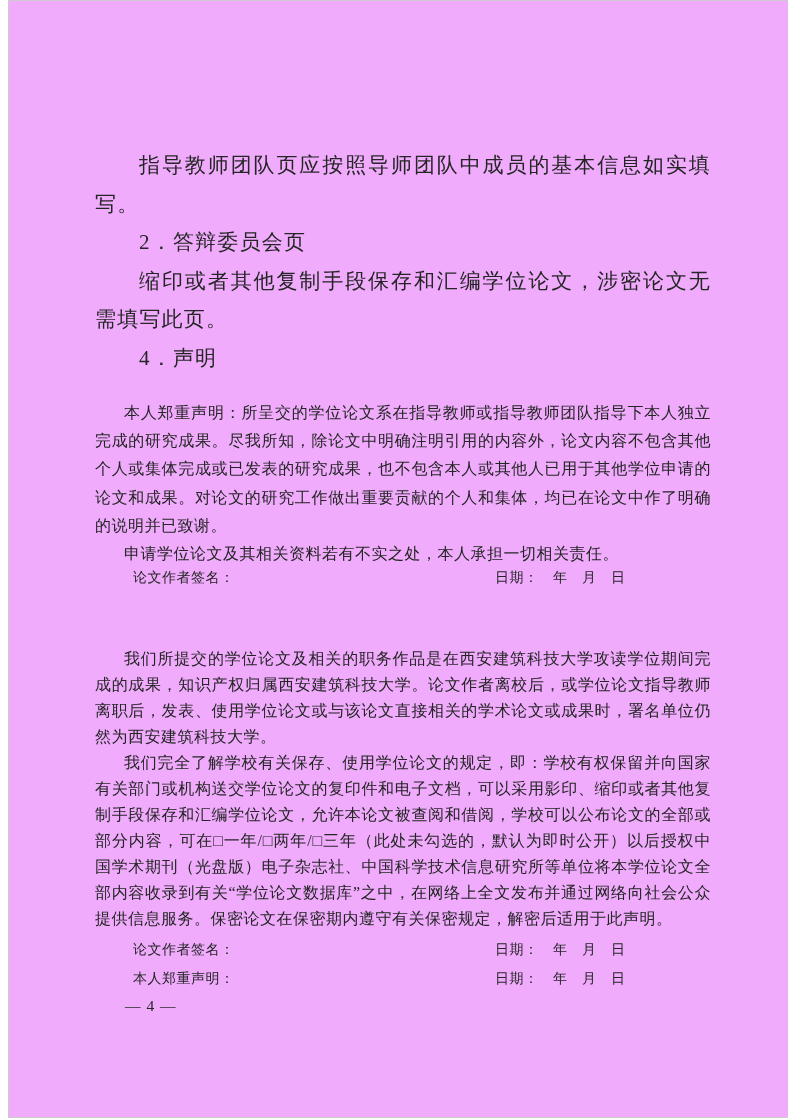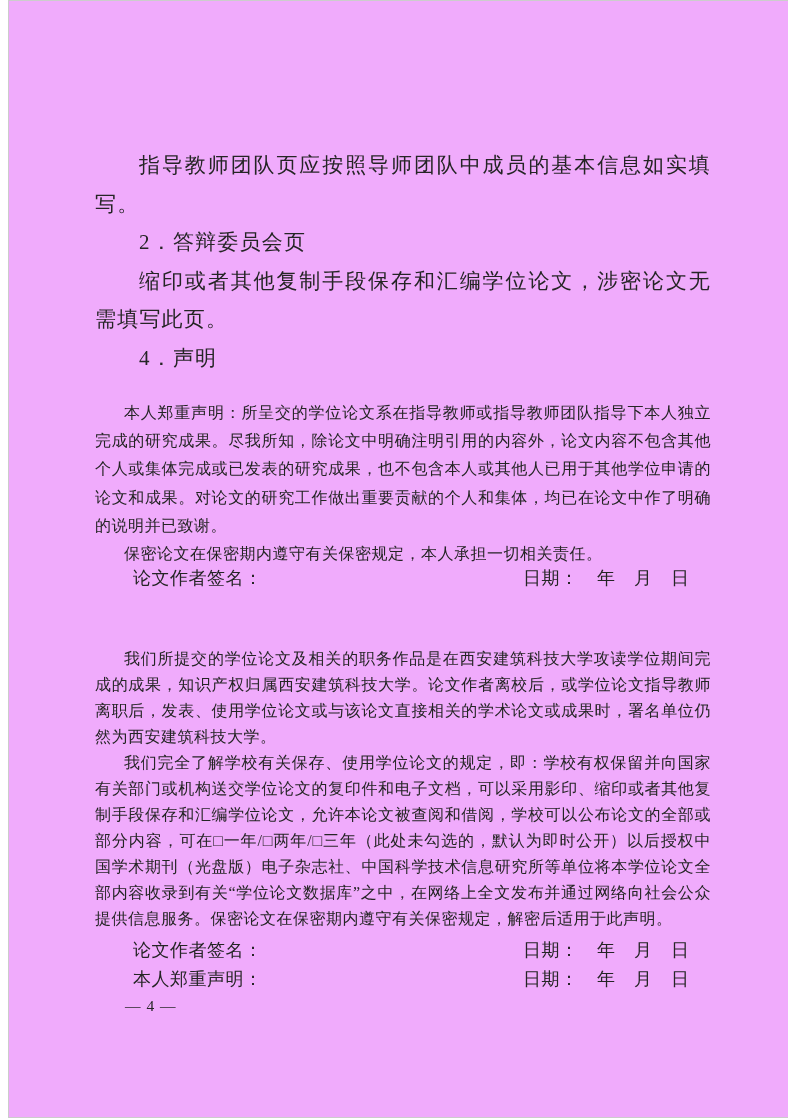--- a/index.html
+++ b/index.html
@@ -55,30 +55,30 @@
     text-align: justify;
   }
   .decl-body p {
     margin: 0;
     text-indent: 29px;
   }
   .body-1 { top: 398px; line-height: 28.2px; }
   .body-2 { top: 645px; line-height: 26px; }
   
   .sig-block {
-    font-size: 18px;
+    font-size: 14px;
     letter-spacing: 0.5px;
   }
   .sig-row {
     position: relative;
     height: 28.5px;
     line-height: 28.5px;
   }
   .sig-label { position: absolute; left: 38px; white-space: pre; }
-  .sig-date  { position: absolute; left: 428px; white-space: pre; }
+  .sig-date  { position: absolute; left: 400px; white-space: pre; }
   .sig-1 { top: 563px; }
   .sig-2 { top: 935px; }
   
   .page-number {
     position: absolute;
     left: 116px;
     top: 994px;
     font-size: 15.5px;
     line-height: 22px;
     letter-spacing: 1px;
@@ -93,21 +93,21 @@
   <section class="col intro-block">
     <p>指导教师团队页应按照导师团队中成员的基本信息如实填写。</p>
     <p>2．答辩委员会页</p>
     <p>缩印或者其他复制手段保存和汇编学位论文，涉密论文无需填写此页。</p>
     <p>4．声明</p>
   </section>
 
 
   <section class="col decl-body body-1">
     <p>本人郑重声明：所呈交的学位论文系在指导教师或指导教师团队指导下本人独立完成的研究成果。尽我所知，除论文中明确注明引用的内容外，论文内容不包含其他个人或集体完成或已发表的研究成果，也不包含本人或其他人已用于其他学位申请的论文和成果。对论文的研究工作做出重要贡献的个人和集体，均已在论文中作了明确的说明并已致谢。</p>
-    <p>保密论文在保密期内遵守有关保密规定，本人承担一切相关责任。</p>
+    <p>申请学位论文及其相关资料若有不实之处，本人承担一切相关责任。</p>
   </section>
 
   <div class="col sig-block sig-1">
     <div class="sig-row">
       <span class="sig-label">论文作者签名：</span>
       <span class="sig-date">日期：　年　月　日</span>
     </div>
   </div>
 
 

